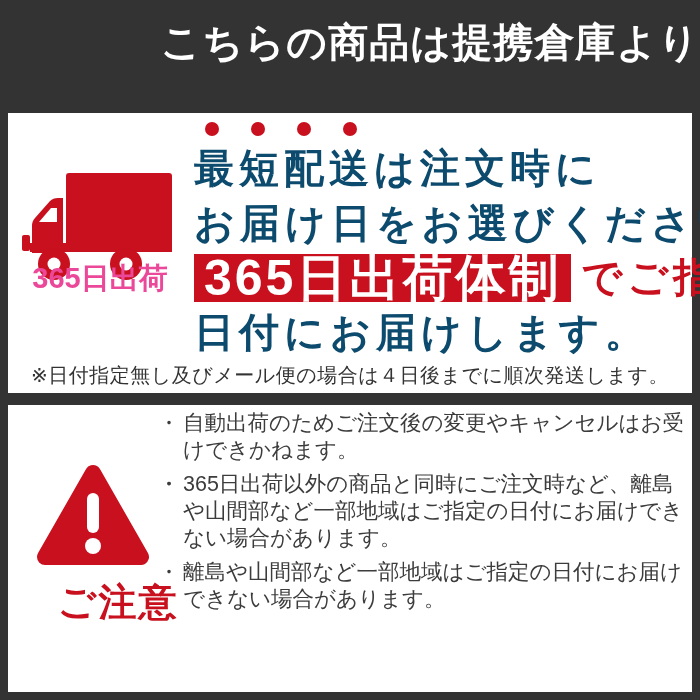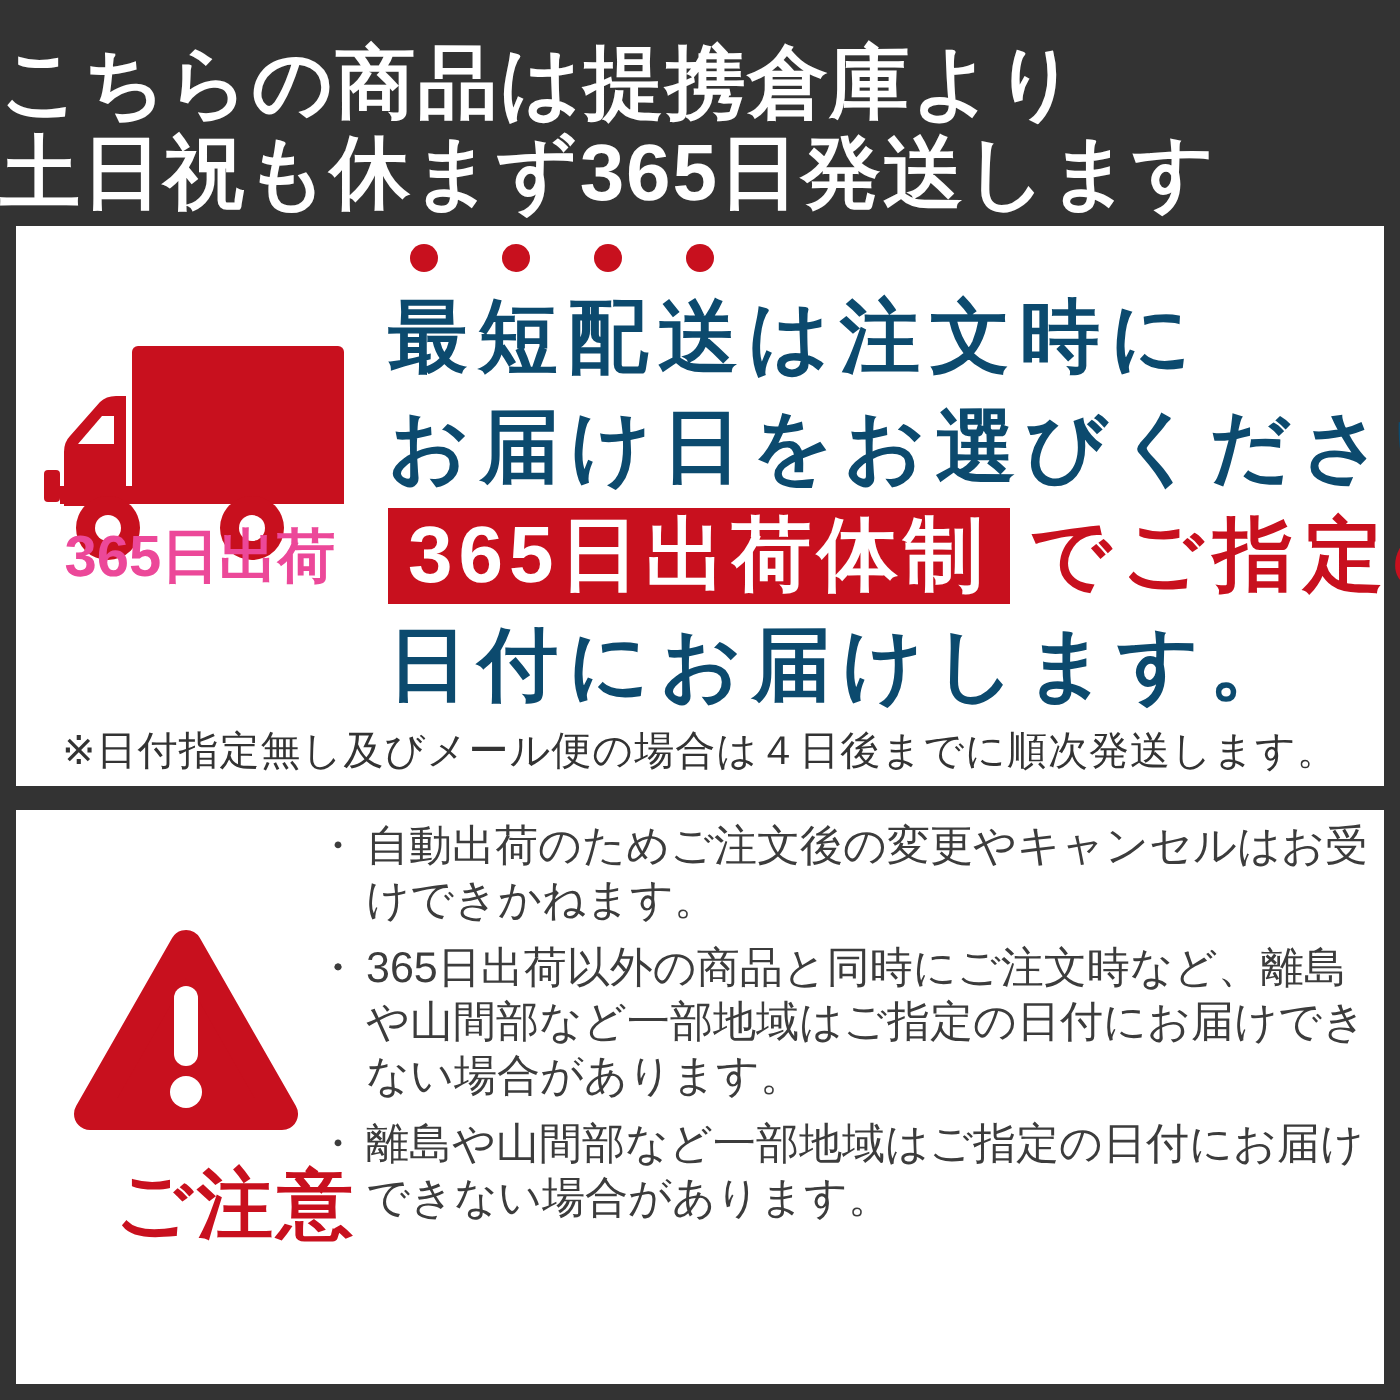--- a/index.html
+++ b/index.html
@@ -18,21 +18,21 @@
     overflow: hidden;
   }
 
   
   .header {
     position: absolute;
     top: 0; left: 0;
     width: 700px;
     height: 113px;
     color: #ffffff;
-    text-align: left;
+    text-align: right;
     font-weight: bold;
     border-radius: 31px;
   }
   .header .hline1 { padding-top: 20px; font-size: 40px; line-height: 45px; letter-spacing: 1px; }
   .header .hline2 { font-size: 40px; line-height: 45px; letter-spacing: 1px; }
 
   
   .panel {
     position: absolute;
     left: 8px;
@@ -61,21 +61,21 @@
   }
   .red-line.l1 { top: 28px; }
   .red-line.l2 { top: 83px; }
   .red-line.l3 { top: 192px; }
   .badge-row {
     position: absolute; left: 186px; top: 137px;
     display: flex; align-items: center; white-space: nowrap;
   }
   .badge {
     background: #c8101e; color: #ffffff;
-    font-size: 40px; line-height: 40px; font-weight: bold;
+    font-size: 50px; line-height: 40px; font-weight: bold;
     letter-spacing: 3px; padding: 4px 10px;
   }
   .badge-suffix {
     color: #c8101e; font-size: 40px; font-weight: bold;
     letter-spacing: 5px; margin-left: 10px;
   }
   .ship-note {
     position: absolute; left: 0; top: 249px;
     width: 684px; text-align: center;
     color: #333333; font-size: 20px; letter-spacing: 0.5px;
@@ -103,21 +103,20 @@
   }
   .bullet-marker { position: absolute; left: 0; top: 0; }
 </style>
 </head>
 <body>
 
 <div class="banner">
 
   <div class="header">
     <div class="hline1">こちらの商品は提携倉庫より</div>
-    <div class="hline2">土日祝も休まず365日発送します</div>
   </div>
 
   <div class="panel panel-shipping">
 
     <span class="truck-icon">
       <svg width="154" height="114" viewBox="0 0 154 114">
         <g fill="#c8101e">
           <rect x="44" y="4" width="106" height="78" rx="3"></rect>
           <path d="M10,84 L10,57 Q10,52 13,49 L28,32 Q31,29 36,29 L41,29 L41,84 Z"></path>
           <rect x="0" y="66" width="8" height="16" rx="2"></rect>

